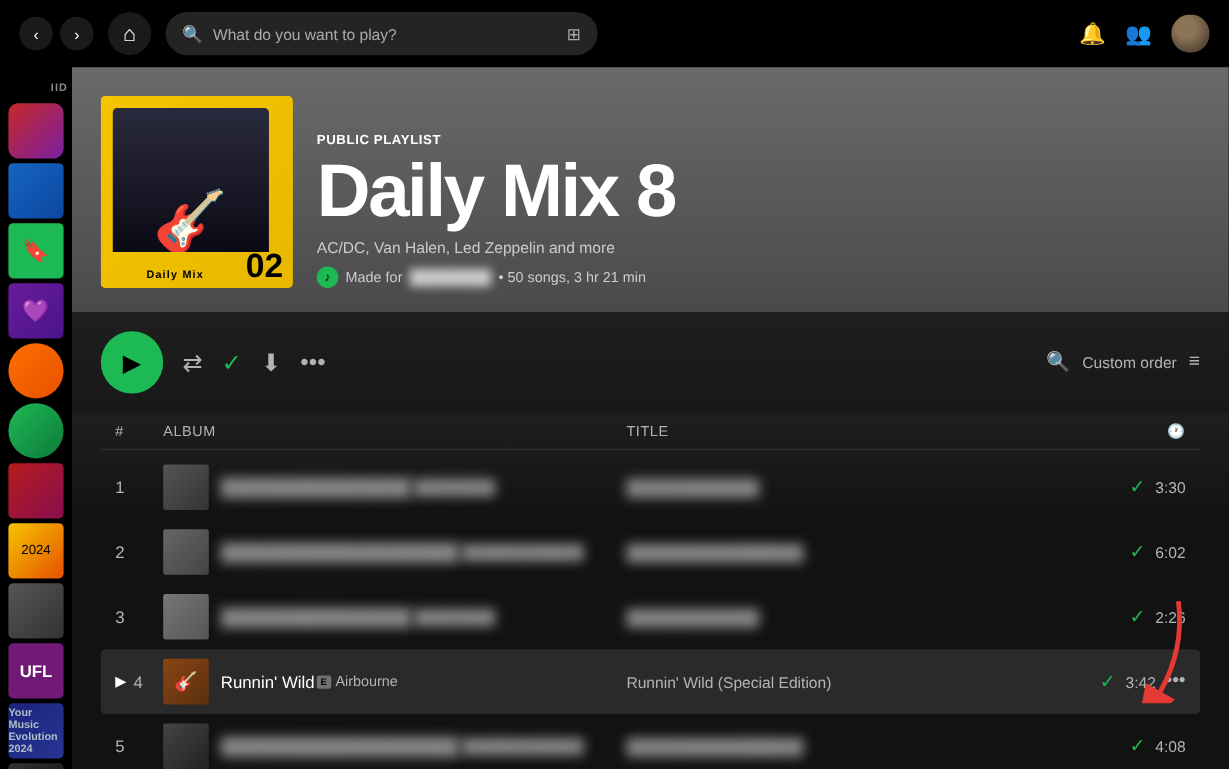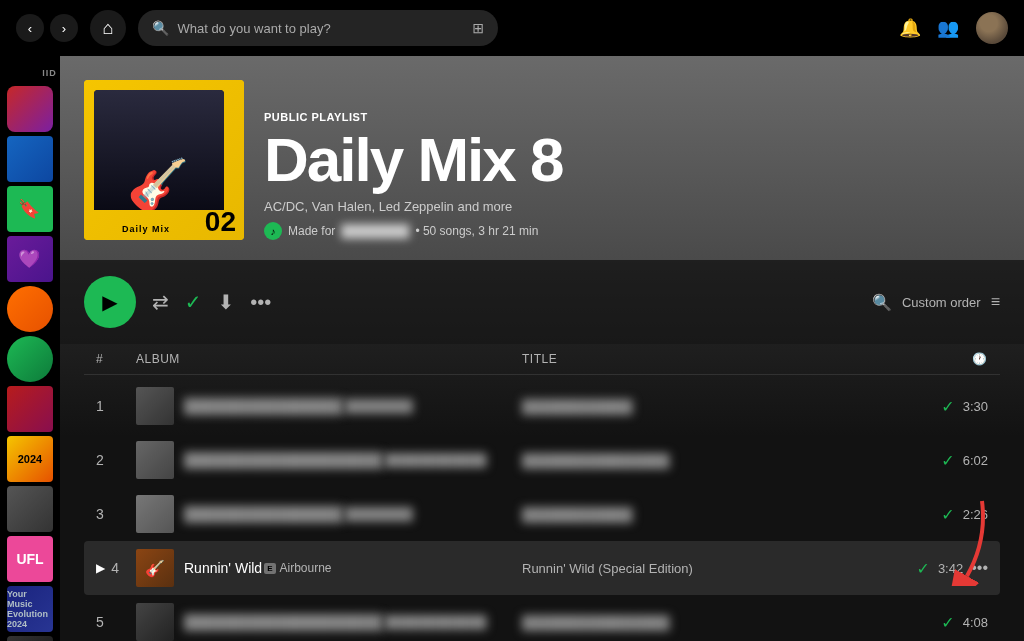--- a/index.html
+++ b/index.html
@@ -398,23 +398,23 @@
 
     <div class="sidebar">
       <div class="sidebar-label">IID</div>
       <div class="sidebar-thumb st-1"></div>
       <div class="sidebar-thumb st-2" style="border-radius:4px;"></div>
       <div class="sidebar-thumb st-3" style="border-radius:4px; display:flex;align-items:center;justify-content:center;font-size:18px;">🔖</div>
       <div class="sidebar-thumb st-4" style="border-radius:4px; display:flex;align-items:center;justify-content:center;font-size:18px;">💜</div>
       <div class="sidebar-thumb st-5" style="border-radius:50%;"></div>
       <div class="sidebar-thumb st-6" style="border-radius:50%;"></div>
       <div class="sidebar-thumb st-7" style="border-radius:4px;"></div>
-      <div class="sidebar-thumb" style="border-radius:4px;background:linear-gradient(135deg,#f5c500,#e65100);display:flex;align-items:center;justify-content:center;font-size:11px;font-weight:700;color:#000;">2024</div>
+      <div class="sidebar-thumb" style="border-radius:4px;background:linear-gradient(135deg,#f5c500,#e65100);display:flex;align-items:center;justify-content:center;font-size:11px;font-weight:400;color:#000;">2024</div>
       <div class="sidebar-thumb" style="border-radius:4px;background:linear-gradient(135deg,#555,#333);"></div>
-      <div class="sidebar-thumb" style="border-radius:4px;background:#ec4899;display:flex;align-items:center;justify-content:center;font-size:14px;font-weight:900;color:#fff;">UFL</div>
+      <div class="sidebar-thumb" style="border-radius:4px;background:#701a75;display:flex;align-items:center;justify-content:center;font-size:14px;font-weight:900;color:#fff;">UFL</div>
       <div class="sidebar-thumb" style="border-radius:4px;background:linear-gradient(135deg,#1a237e,#283593);display:flex;align-items:center;justify-content:center;font-size:9px;font-weight:700;color:#b0bec5;">Your Music Evolution 2024</div>
       <div class="sidebar-thumb" style="border-radius:4px;background:linear-gradient(135deg,#333,#111);"></div>
     </div>
 
     <div class="content content-wrapper">
 
       <svg class="arrow-annotation" viewBox="0 0 50 90">
         <defs>
           <marker id="arrowhead" markerWidth="10" markerHeight="7" refX="0" refY="3.5" orient="auto">
             <polygon points="0 0, 10 3.5, 0 7" fill="#e53935"></polygon>

